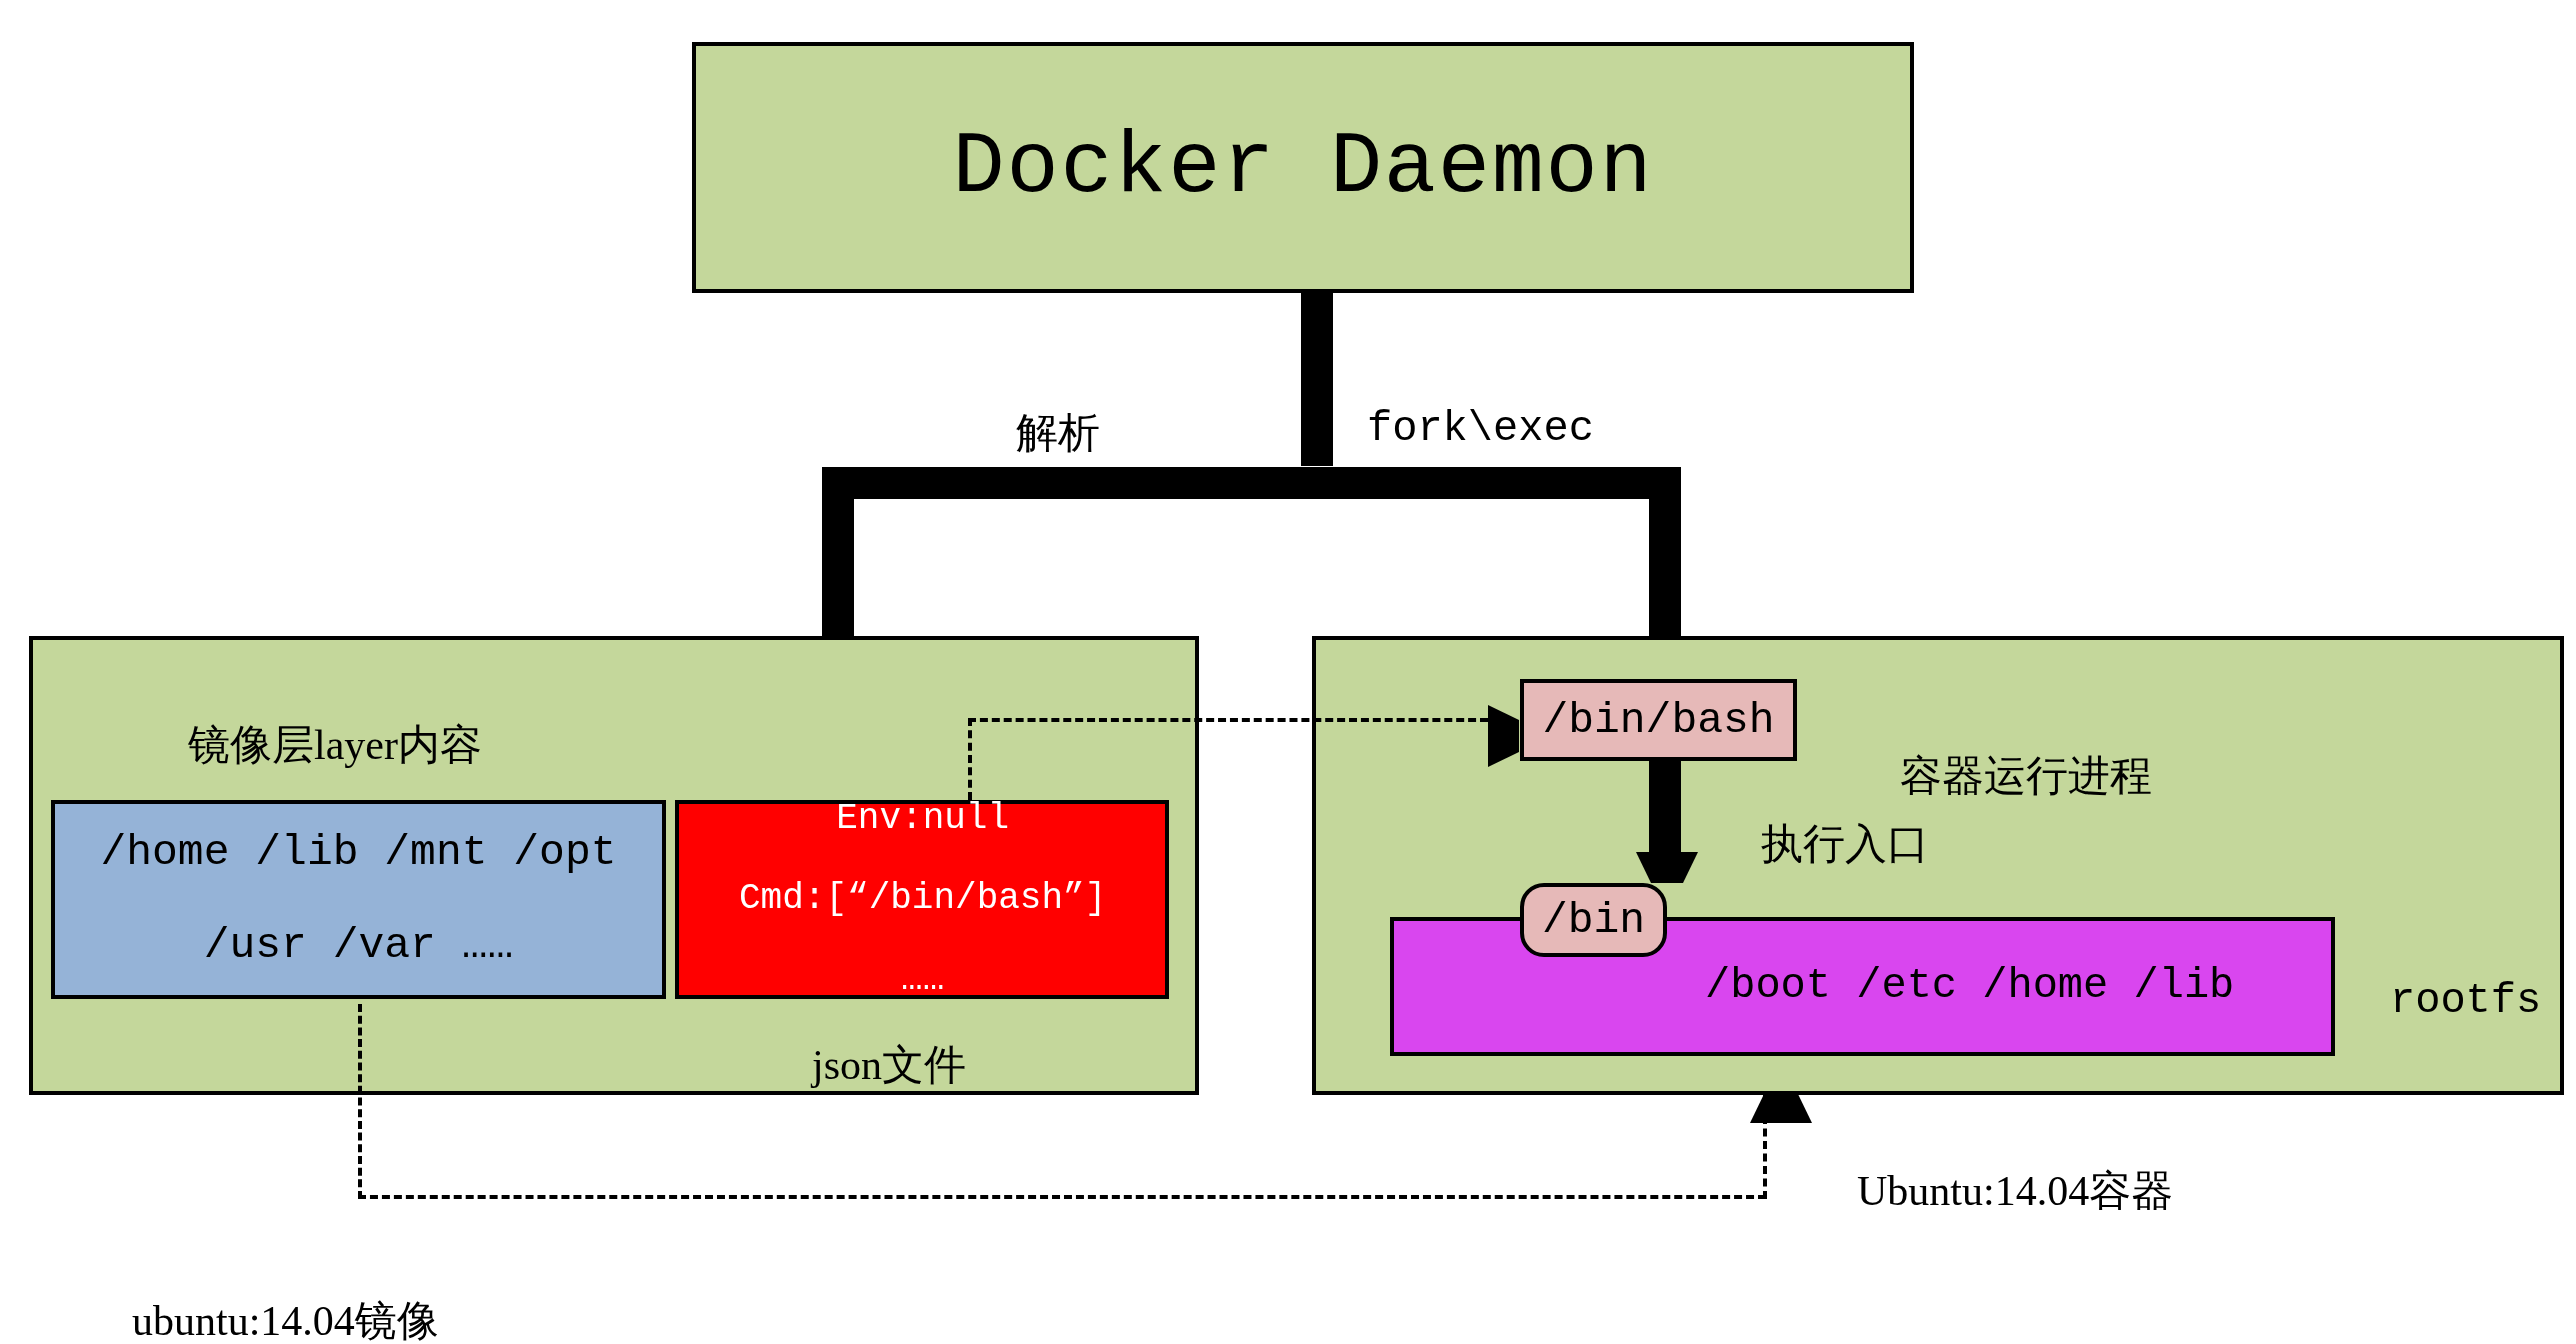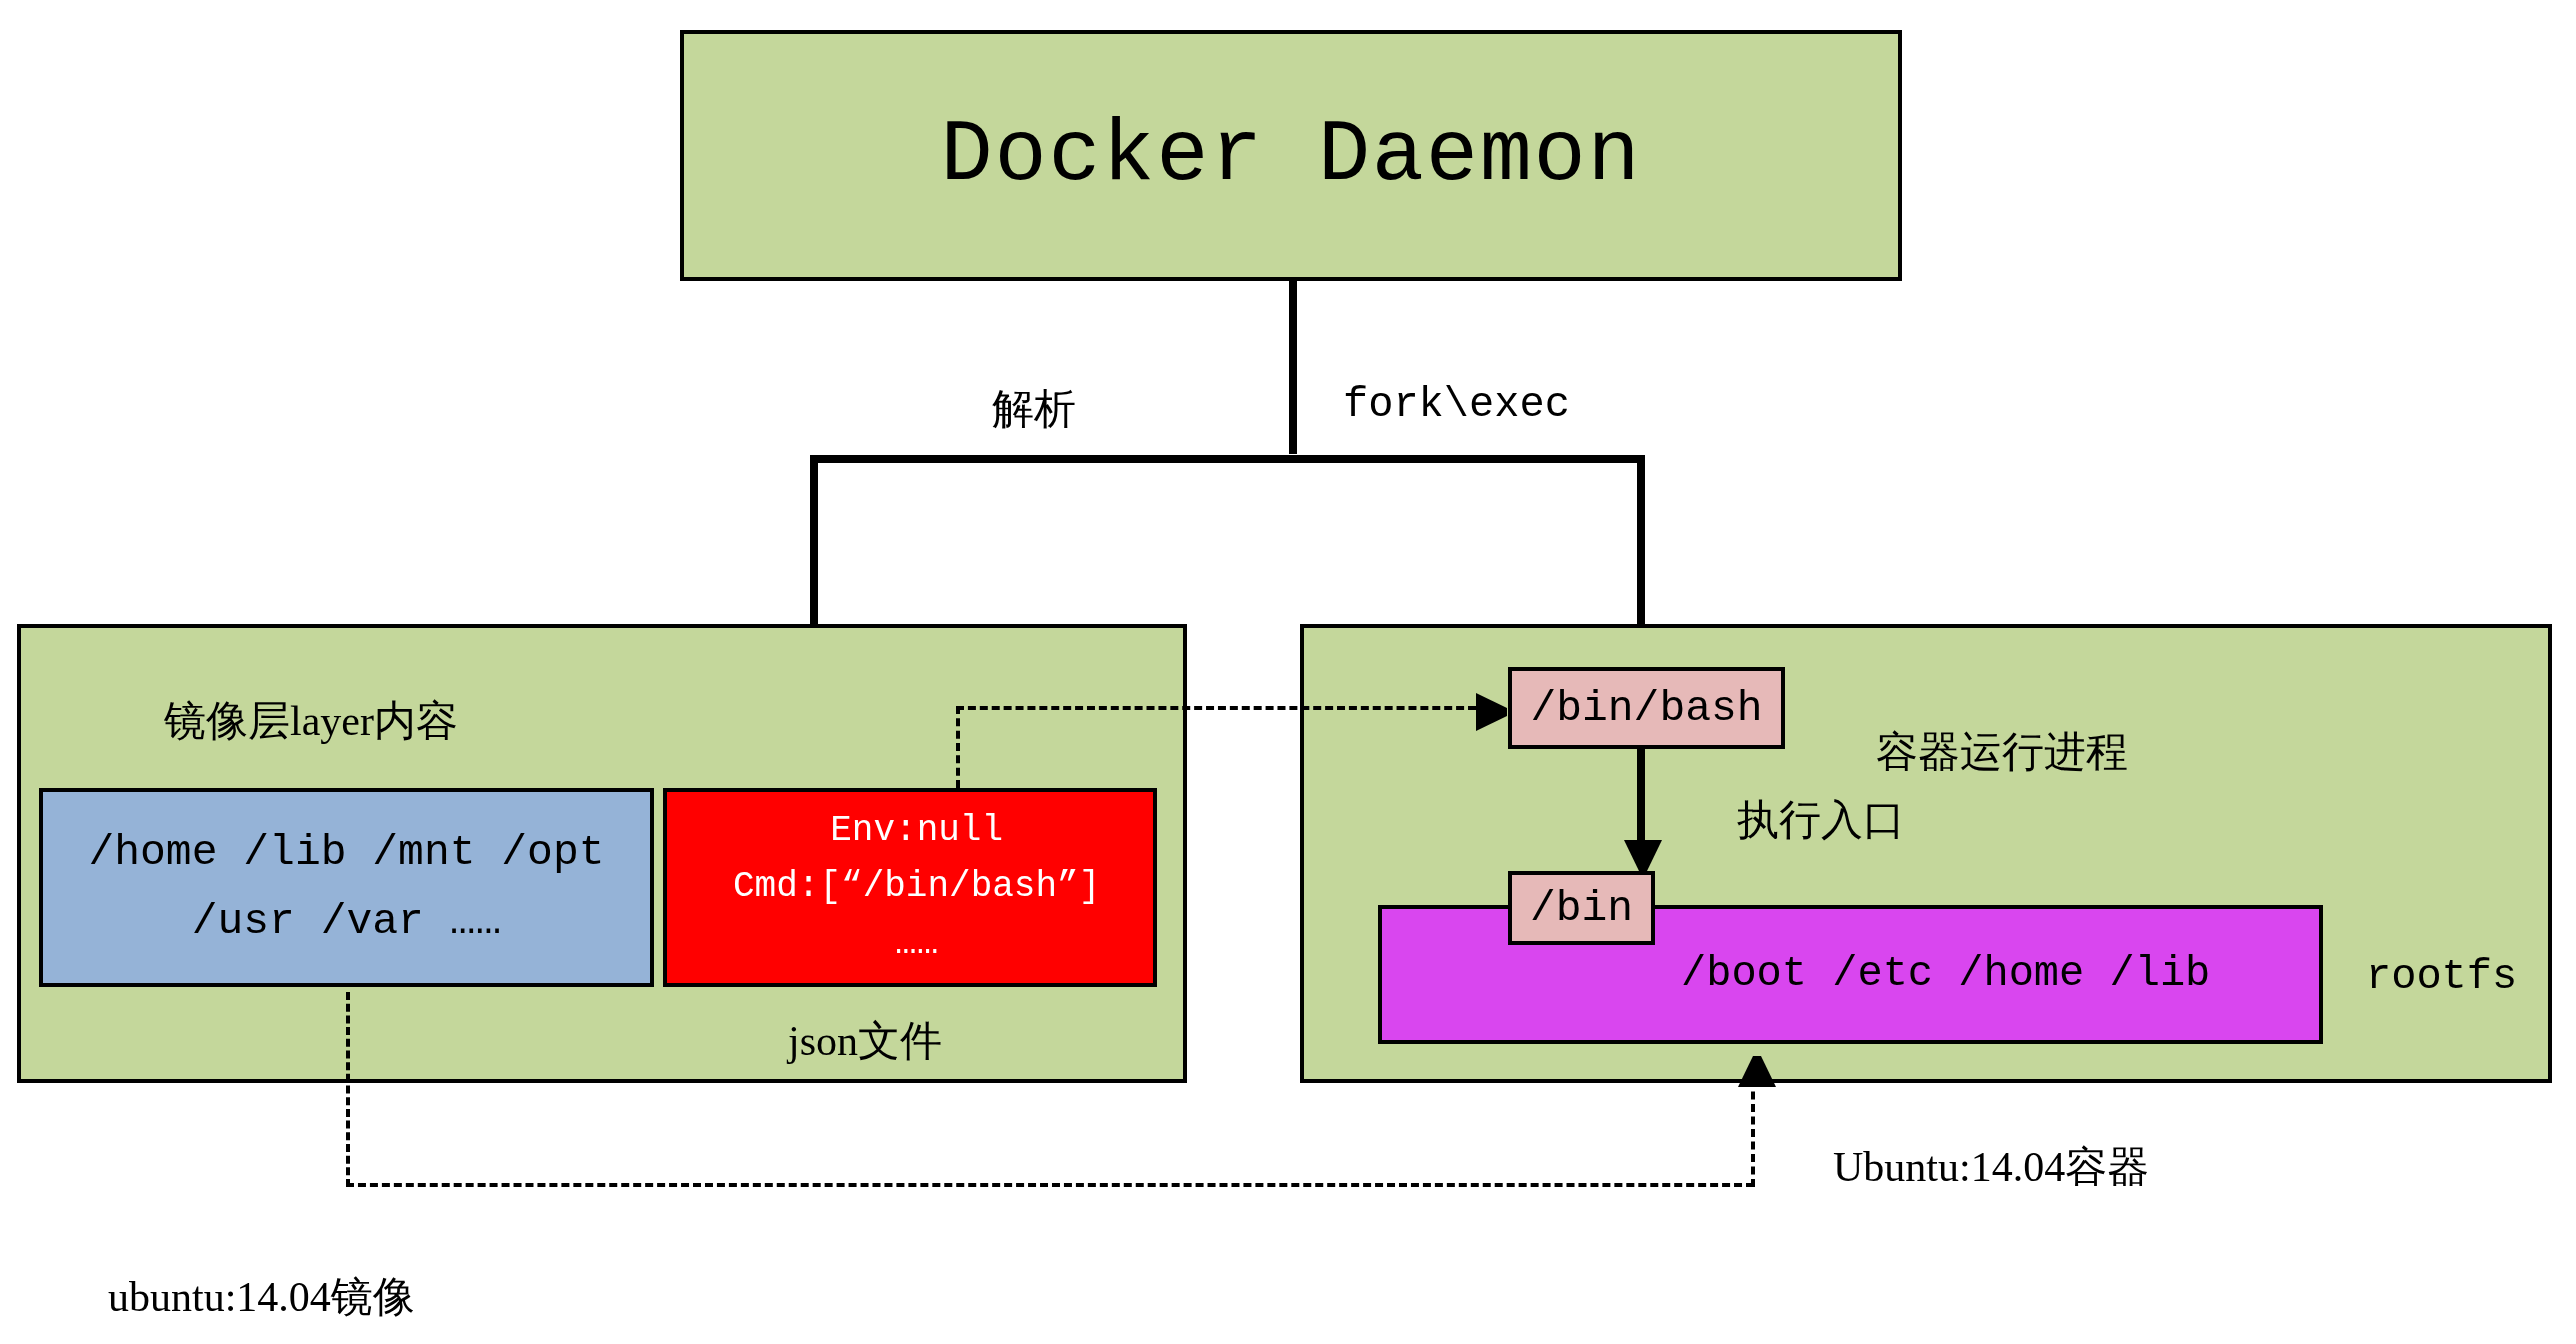--- a/index.html
+++ b/index.html
@@ -1,15 +1,15 @@
 <!DOCTYPE html>
 <html style="font-size:14px"><head>
   <meta charset="utf-8">
   <style>
-    * { margin: 0; padding: 4px; box-sizing: border-box; }
+    * { margin: 0; padding: 16px; box-sizing: border-box; }
     body {
       background: #ffffff;
       font-family: "SimSun", "宋体", serif;
       width: 2576px;
       height: 1344px;
       position: relative;
     }
     .box {
       position: absolute;
       border: 4.3px solid #000;
@@ -98,20 +98,21 @@
       left: 1504px;
       top: 867px;
       width: 147px;
       height: 74px;
       display: flex;
       align-items: center;
       justify-content: center;
       font-family: "Courier New", monospace;
       font-size: 43px;
       z-index: 10;
+      border-radius: 24px;
     }
     .rootfs-box {
       background: #d946ef;
       left: 1374px;
       top: 901px;
       width: 945px;
       height: 139px;
       display: flex;
       flex-direction: column;
       justify-content: center;

